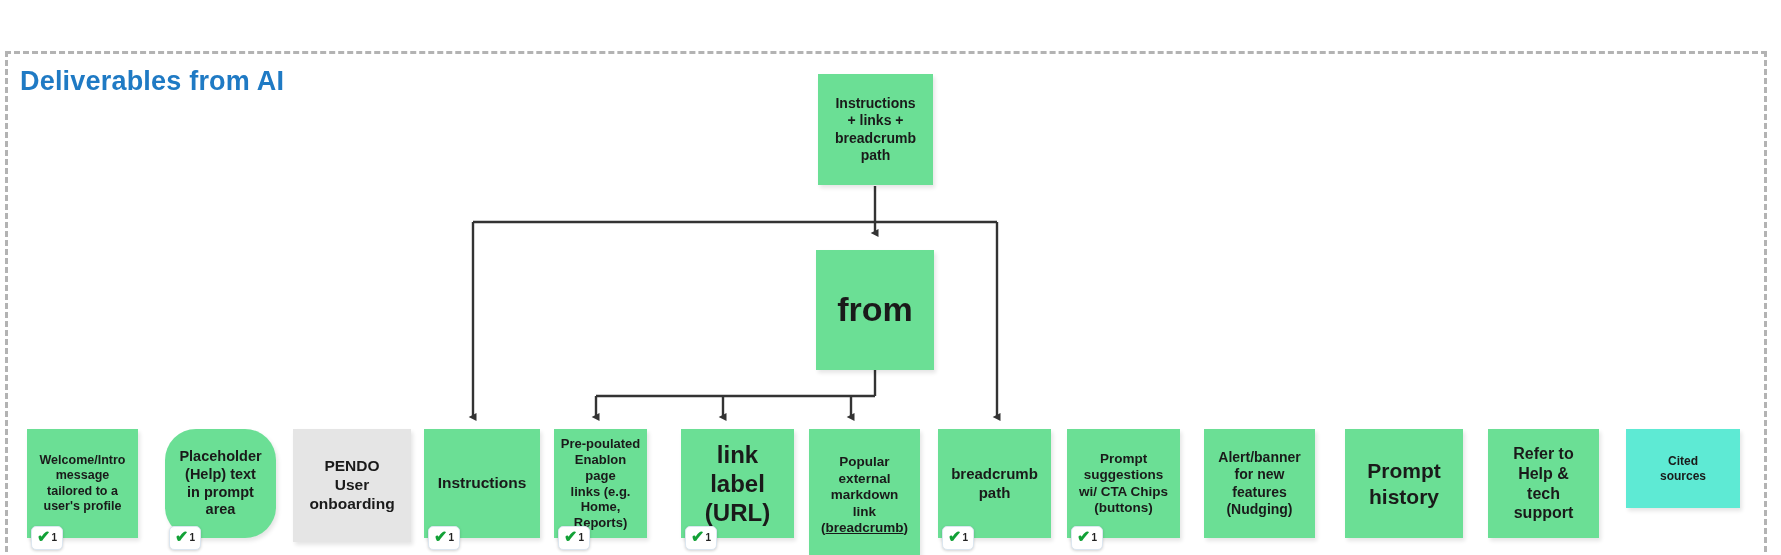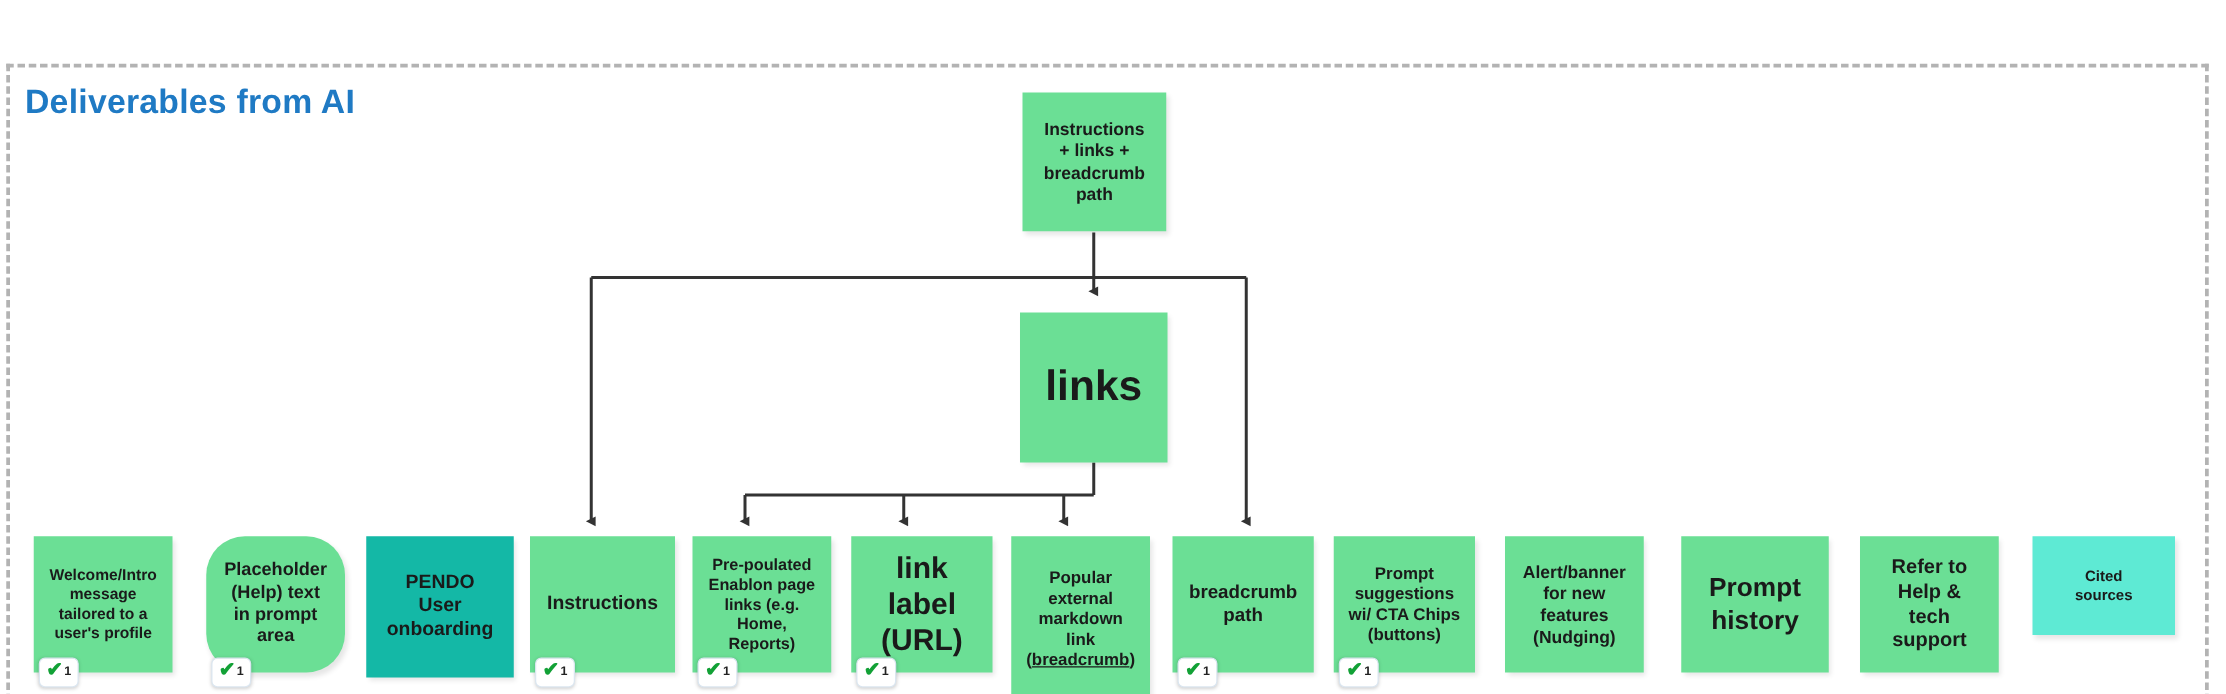--- a/index.html
+++ b/index.html
@@ -140,21 +140,21 @@
   </svg>
 
   <div id="notes-layer">
       <div class="note" style="left: 818px; top: 27px; width: 115px; height: 111px; background: rgb(107, 223, 149); font-size: 14px;">
         <span class="note-text">Instructions
 + links +
 breadcrumb
 path</span>
       </div>
       <div class="note" style="left: 816px; top: 203px; width: 118px; height: 120px; background: rgb(107, 223, 149); font-size: 34px;">
-        <span class="note-text">links</span>
+        <span class="note-text">from</span>
       </div>
       <div class="note" style="left: 27px; top: 382px; width: 111px; height: 109px; background: rgb(107, 223, 149); font-size: 12.5px;">
         <span class="note-text">Welcome/Intro
 message
 tailored to a
 user's profile</span>
       </div>
       <div class="badge" style="left: 31px; top: 479px;">
         <span class="chk">✔</span>
         <span class="cnt">1</span>
@@ -162,33 +162,33 @@
       <div class="note" style="left: 165px; top: 382px; width: 111px; height: 109px; background: rgb(107, 223, 149); font-size: 14.5px; border-radius: 31px;">
         <span class="note-text">Placeholder
 (Help) text
 in prompt
 area</span>
       </div>
       <div class="badge" style="left: 169px; top: 479px;">
         <span class="chk">✔</span>
         <span class="cnt">1</span>
       </div>
-      <div class="note" style="left: 293px; top: 382px; width: 118px; height: 113px; background: #14b8a6; font-size: 15.5px;">
+      <div class="note" style="left: 293px; top: 382px; width: 118px; height: 113px; background: #e5e5e5; font-size: 15.5px;">
         <span class="note-text">PENDO
 User
 onboarding</span>
       </div>
       <div class="note" style="left: 424px; top: 382px; width: 116px; height: 109px; background: rgb(107, 223, 149); font-size: 15.5px;">
         <span class="note-text">Instructions</span>
       </div>
       <div class="badge" style="left: 428px; top: 479px;">
         <span class="chk">✔</span>
         <span class="cnt">1</span>
       </div>
-      <div class="note" style="left: 554px; top: 382px; width: 111px; height: 109px; background: rgb(107, 223, 149); font-size: 13px;">
+      <div class="note" style="left: 554px; top: 382px; width: 93px; height: 109px; background: rgb(107, 223, 149); font-size: 13px;">
         <span class="note-text">Pre-poulated
 Enablon page
 links (e.g.
 Home,
 Reports)</span>
       </div>
       <div class="badge" style="left: 558px; top: 479px;">
         <span class="chk">✔</span>
         <span class="cnt">1</span>
       </div>

